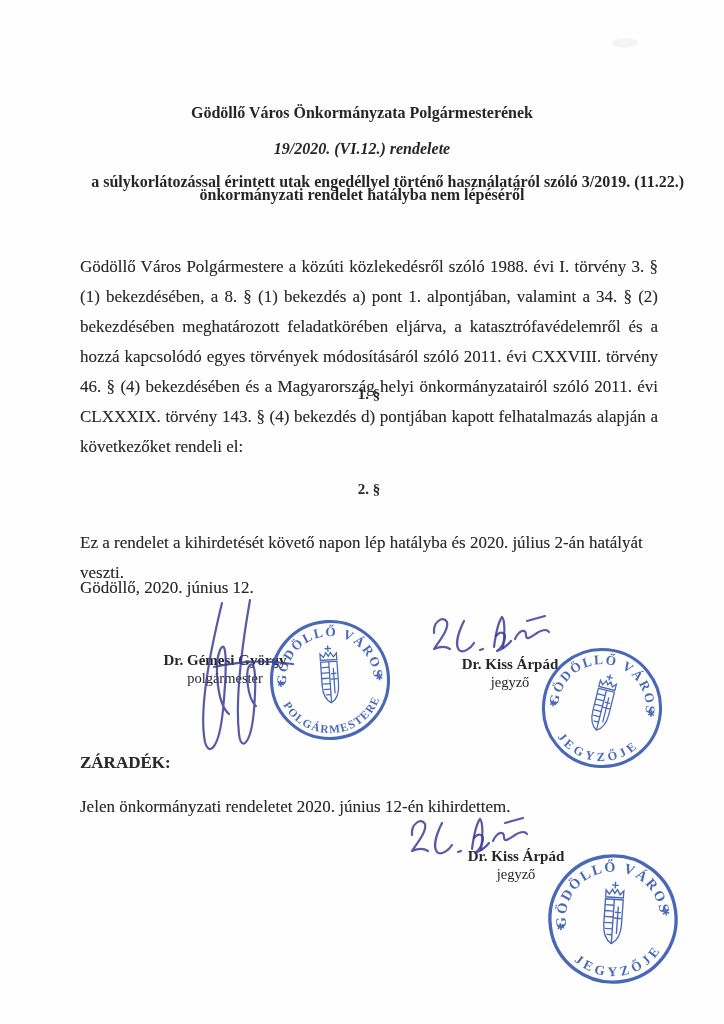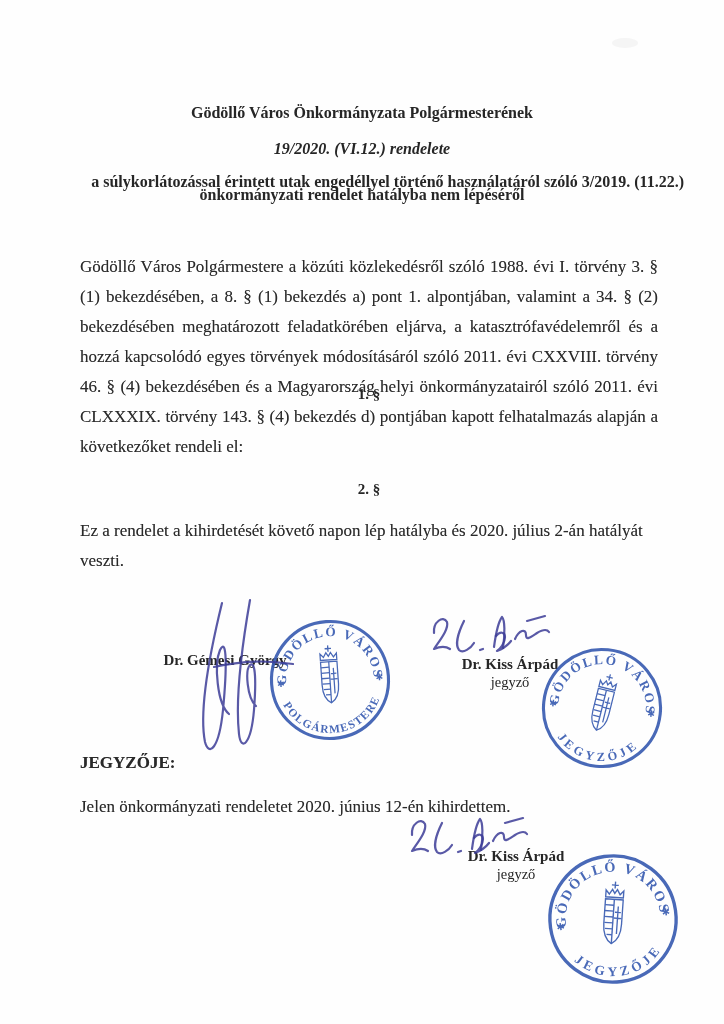--- a/index.html
+++ b/index.html
@@ -53,25 +53,27 @@
   <div class="abs heading-line" style="top:100px;">Gödöllő Város Önkormányzata Polgármesterének</div>
   <div class="abs heading-line" style="top:136px;font-style:italic;">19/2020. (VI.12.) rendelete</div>
   <div class="abs heading-line" style="top:169px;text-align:right;">a súlykorlátozással érintett utak engedéllyel történő használatáról szóló 3/2019. (11.22.)</div>
   <div class="abs heading-line" style="top:182px;">önkormányzati rendelet hatályba nem lépéséről</div>
 
   <div class="abs block txt justify" style="top:252px;">Gödöllő Város Polgármestere a közúti közlekedésről szóló 1988. évi I. törvény 3. § (1) bekezdésében, a 8. § (1) bekezdés a) pont 1. alpontjában, valamint a 34. § (2) bekezdésében meghatározott feladatkörében eljárva, a katasztrófavédelemről és a hozzá kapcsolódó egyes törvények módosításáról szóló 2011. évi CXXVIII. törvény 46. § (4) bekezdésében és a Magyarország helyi önkormányzatairól szóló 2011. évi CLXXXIX. törvény 143. § (4) bekezdés d) pontjában kapott felhatalmazás alapján a következőket rendeli el:</div>
 
   <div class="abs sec-num" style="top:386px;">1. §</div>
 
   <div class="abs sec-num" style="top:481px;">2. §</div>
-  <div class="abs block txt" style="top:516px;">Ez a rendelet a kihirdetését követő napon lép hatályba és 2020. július 2-án hatályát veszti.</div>
+  <div class="abs block txt" style="top:528px;">Ez a rendelet a kihirdetését követő napon lép hatályba és 2020. július 2-án hatályát veszti.</div>
 
+  <div class="abs txt" style="left:80px;top:573px;">Gödöllő, 2020. június 12.</div>
 
   <div class="abs sig-block" style="left:140px;top:651px;width:170px;">
     <div class="sig-name">Dr. Gémesi György</div>
+    <div class="sig-title">polgármester</div>
   </div>
 
   <div class="abs sig-block" style="left:430px;top:655px;width:160px;">
     <div class="sig-name">Dr. Kiss Árpád</div>
     <div class="sig-title">jegyző</div>
   </div>
 
   <svg class="stamp" style="left:266px;top:616px;width:128px;height:128px;transform:rotate(-4deg);" viewBox="0 0 140 140">
     <circle class="stamp-ring" cx="70" cy="70" r="64"></circle>
     <path id="s1top" d="M 22,70 A 48,48 0 0 1 118,70" fill="none"></path>
@@ -101,21 +103,21 @@
     <g class="coa" transform="rotate(8 70 70)">
       <path d="M70,32 V39 M66.5,35.5 H73.5"></path>
       <path d="M61,48 V41 L64.5,45 L67.5,40 L70,44 L72.5,40 L75.5,45 L79,41 V48 Z"></path>
       <path d="M61,50 H79 V75 C79,87 74.5,92.5 70,95 C65.5,92.5 61,87 61,75 Z"></path>
       <path d="M61,56 H70 M61,62 H70 M61,68 H70 M61.5,74 H70 M62.5,80 H70 M64.5,86 H70"></path>
       <path d="M70,50 V95"></path>
       <path d="M74.5,57 V85 M71.5,63 H77.5 M70.5,69 H78.5"></path>
     </g>
   </svg>
 
-  <div class="abs txt bold" style="left:80px;top:748px;">JEGYZŐJE:</div>
+  <div class="abs txt bold" style="left:80px;top:748px;">ZÁRADÉK:</div>
   <div class="abs txt" style="left:80px;top:784px;margin-top:8px;">Jelen önkormányzati rendeletet 2020. június 12-én kihirdettem.</div>
 
   <div class="abs sig-block" style="left:436px;top:847px;width:160px;">
     <div class="sig-name">Dr. Kiss Árpád</div>
     <div class="sig-title">jegyző</div>
   </div>
 
   <svg class="stamp" style="left:544px;top:850px;width:138px;height:138px;transform:rotate(-8deg);" viewBox="0 0 140 140">
     <circle class="stamp-ring" cx="70" cy="70" r="64"></circle>
     <path id="s3top" d="M 22,70 A 48,48 0 0 1 118,70" fill="none"></path>

